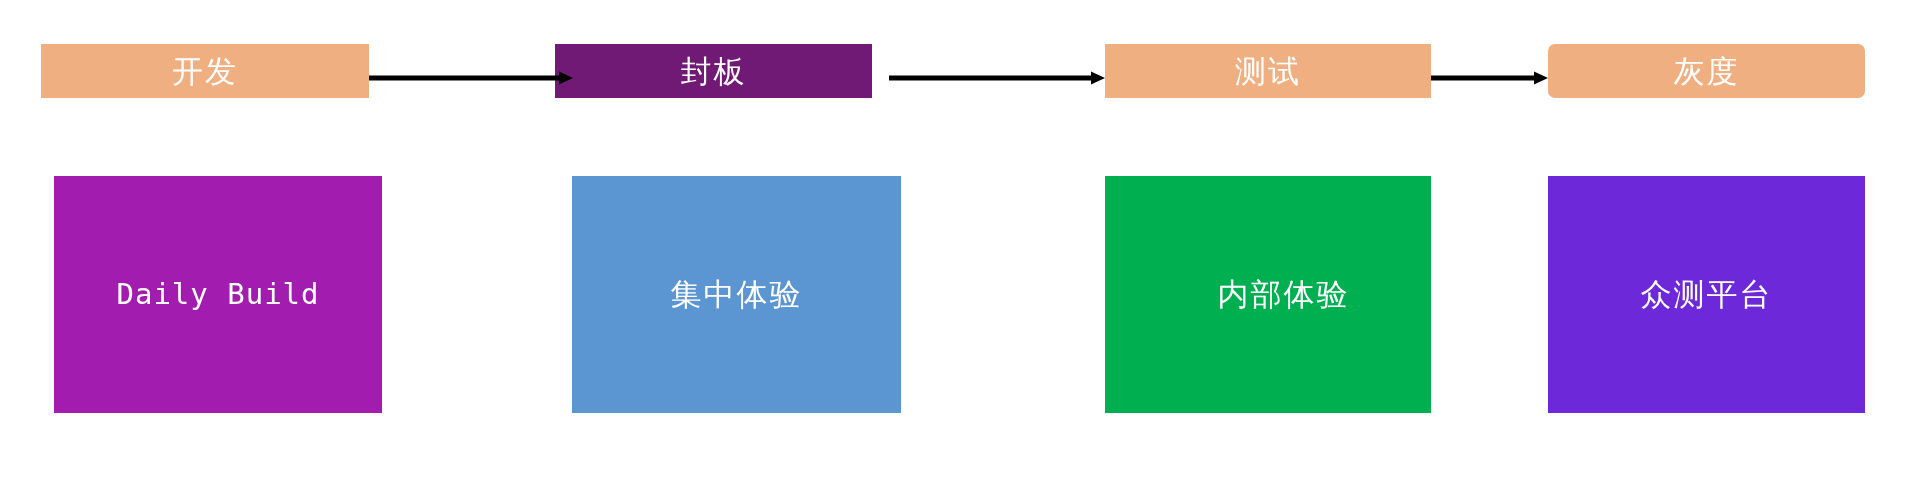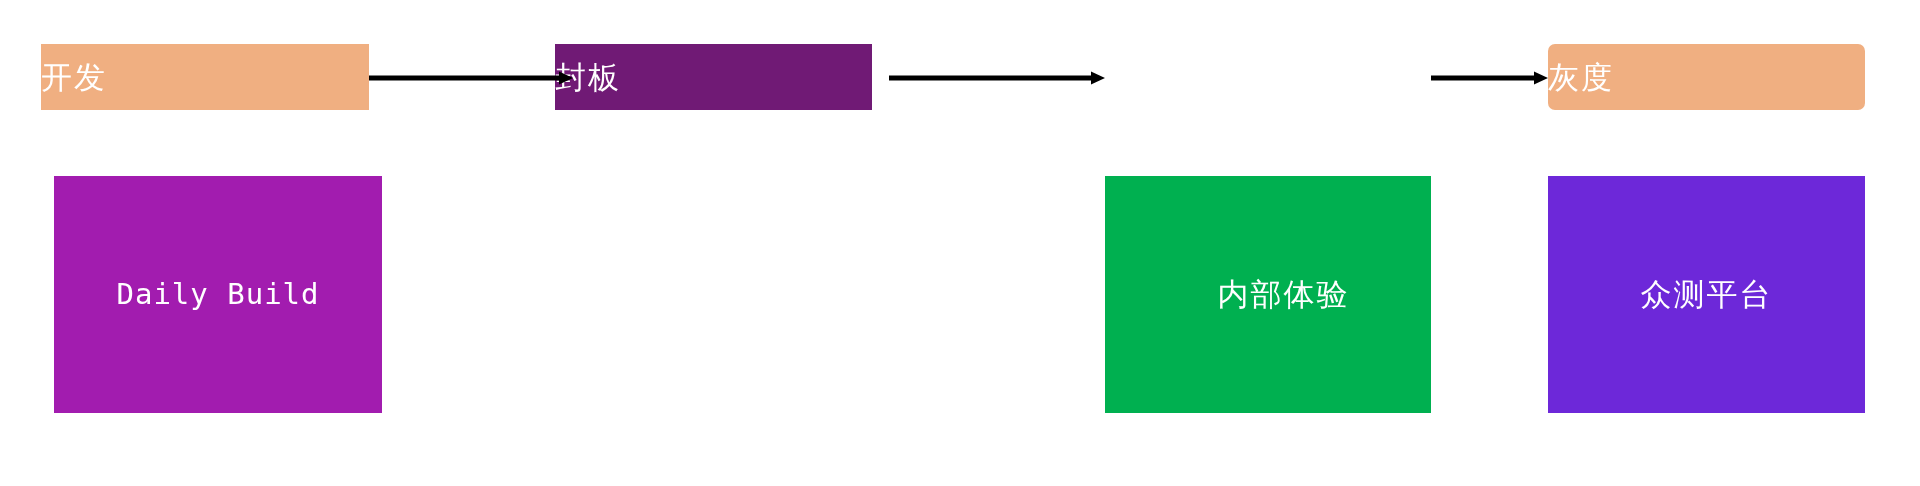--- a/index.html
+++ b/index.html
@@ -16,24 +16,24 @@
     width: 1920px;
     height: 486px;
     background: #ffffff;
     overflow: hidden;
   }
 
   
   .stage-box {
     position: absolute;
     top: 44px;
-    height: 66px;
+    height: 54px;
     display: flex;
     align-items: center;
-    justify-content: flex-start;
+    justify-content: center;
     box-sizing: border-box;
   }
   .stage-label {
     color: #ffffff;
     font-size: 31px;
     font-family: "Liberation Sans", sans-serif;
     letter-spacing: 2px;
     line-height: 1;
     white-space: nowrap;
   }
@@ -76,20 +76,23 @@
 <div id="canvas">
 
   <div class="stage-box" style="left: 41px; width: 328px; background: rgb(240, 175, 129);">
     <span class="stage-label">开发</span>
   </div>
 
   <div class="stage-box" style="left: 555px; width: 317px; background: #701a75;">
     <span class="stage-label">封板</span>
   </div>
 
+  <div class="stage-box" style="left: 1105px; width: 326px; background: rgb(240, 175, 129);">
+    <span class="stage-label">测试</span>
+  </div>
 
   <div class="stage-box" style="left: 1548px; width: 317px; background: rgb(240, 175, 129); border-radius: 7px;">
     <span class="stage-label">灰度</span>
   </div>
 
   <div class="arrow" style="left: 369px; width: 204px;">
       <svg width="204" height="16" viewBox="0 0 204 16">
         <rect x="0" y="5.5" width="191" height="5" fill="#000000"></rect>
         <polygon points="190,1.5 204,8 190,14.5" fill="#000000"></polygon>
       </svg>
@@ -104,20 +107,23 @@
       <svg width="117" height="16" viewBox="0 0 117 16">
         <rect x="0" y="5.5" width="104" height="5" fill="#000000"></rect>
         <polygon points="103,1.5 117,8 103,14.5" fill="#000000"></polygon>
       </svg>
     </div>
 
   <div class="artifact-box" style="left: 54px; width: 328px; background: #a21caf;">
     <span class="artifact-label mono">Daily Build</span>
   </div>
 
+  <div class="artifact-box" style="left: 572px; width: 329px; background: rgb(91, 150, 210);">
+    <span class="artifact-label">集中体验</span>
+  </div>
 
   <div class="artifact-box" style="left: 1105px; width: 326px; background: rgb(0, 176, 80); padding-left: 31px;">
     <span class="artifact-label">内部体验</span>
   </div>
 
   <div class="artifact-box" style="left: 1548px; width: 317px; background: #6d28d9;">
     <span class="artifact-label">众测平台</span>
   </div>
 
 </div>

